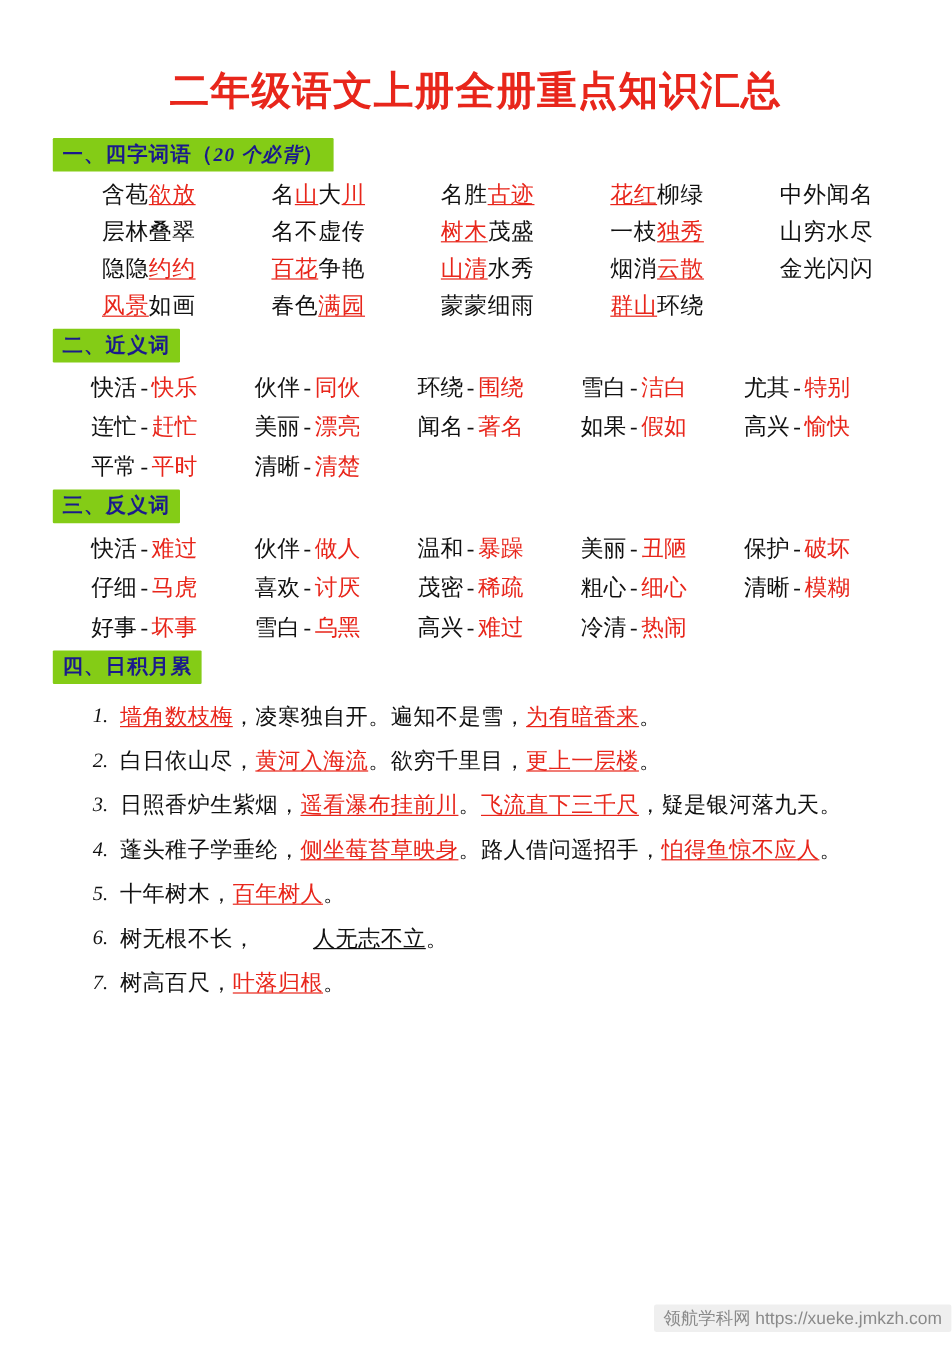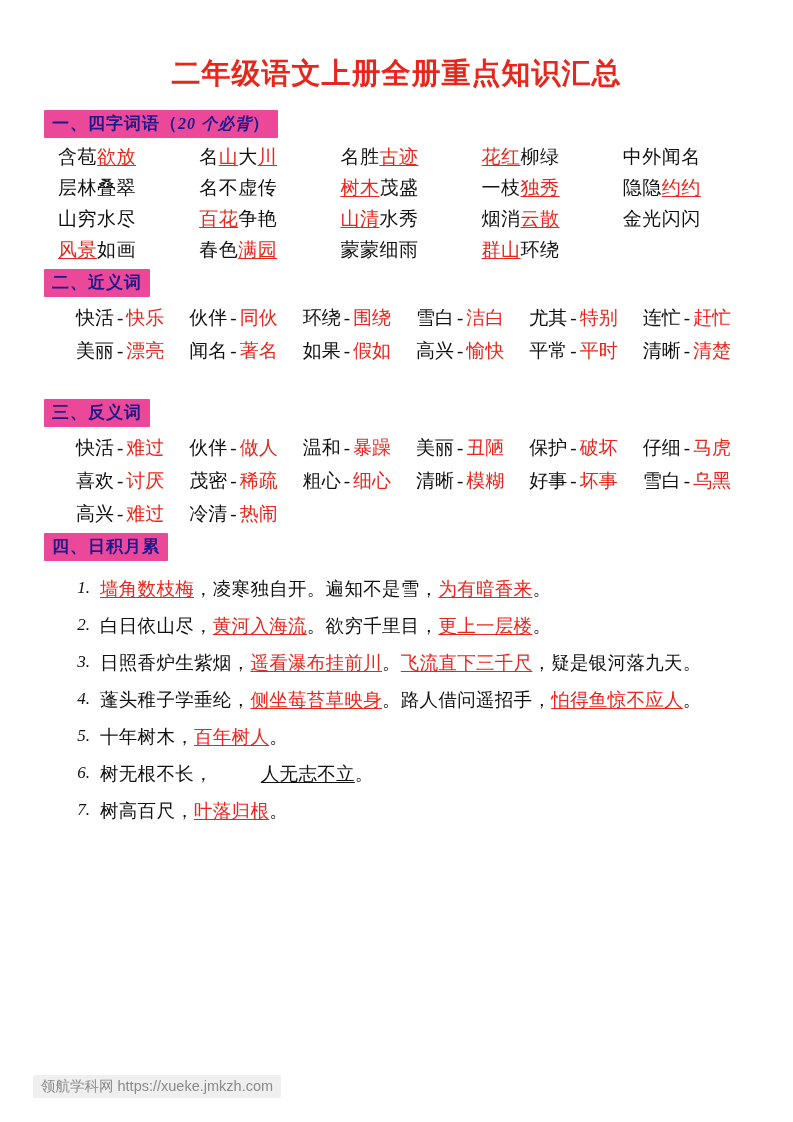--- a/index.html
+++ b/index.html
@@ -18,29 +18,29 @@
   .page {
     width: 793px;
     height: 1122px;
     box-sizing: border-box;
     padding: 46px 40px 10px 40px;
     position: relative;
   }
   .title {
     text-align: center;
     color: #e8261b;
-    font-size: 29px;
+    font-size: 33px;
     font-weight: bold;
     letter-spacing: 1px;
     margin: 8px 0 10px 0;
     font-family: "Liberation Serif", "DejaVu Serif", serif;
   }
   .section-head {
     display: inline-block;
-    background: #ec4899;
+    background: #84cc16;
     color: #1a1a8c;
     font-weight: bold;
     font-size: 17px;
     padding: 2px 8px 3px 8px;
     margin: 6px 0 4px 4px;
     border-radius: 1px;
     letter-spacing: 1px;
   }
   .section-head .count {
     font-style: italic;
@@ -53,25 +53,26 @@
     row-gap: 5px;
     column-gap: 0px;
     margin: 2px 0 0 18px;
     width: 706px;
   }
   .grid4 .cell {
     font-size: 19px;
     letter-spacing: 0.5px;
     white-space: nowrap;
     text-align: left;
+    margin-left: 27px;
   }
   
   .gridpair {
     display: grid;
-    grid-template-columns: repeat(6, 1fr);
+    grid-template-columns: repeat(5, 1fr);
     row-gap: 7px;
     column-gap: 0;
     margin: 4px 0 0 36px;
     width: 680px;
   }
   .gridpair .cell {
     font-size: 19px;
     white-space: nowrap;
   }
   .sep { color: #111; padding: 0 3px; }
@@ -100,26 +101,25 @@
   }
   .poem .txt {
     flex: 1 1 auto;
     letter-spacing: 0.3px;
   }
   
   .footer {
     position: absolute;
     left: 0;
     right: 0;
-    bottom: 24px;
-    text-align: left;
+    bottom: 12px;
+    text-align: right;
     font-size: 14.5px;
     color: #8a8a8a;
     font-family: "Liberation Sans", sans-serif;
-    padding-left: 33px;
   }
   .footer .wm-box {
     display: inline-block;
     padding: 2px 8px;
     background: #efefef;
     color: #8a8a8a;
     border-radius: 2px;
   }
 </style>
 </head>
@@ -136,22 +136,22 @@
   <div class="grid4" id="grid-s1">
       <div class="cell"><span class="">含苞</span><span class="red u">欲放</span></div>
       <div class="cell"><span class="">名</span><span class="red u">山</span><span class="">大</span><span class="red u">川</span></div>
       <div class="cell"><span class="">名胜</span><span class="red u">古迹</span></div>
       <div class="cell"><span class="red u">花红</span><span class="">柳绿</span></div>
       <div class="cell"><span class="">中外闻名</span></div>
       <div class="cell"><span class="">层林叠翠</span></div>
       <div class="cell"><span class="">名不虚传</span></div>
       <div class="cell"><span class="red u">树木</span><span class="">茂盛</span></div>
       <div class="cell"><span class="">一枝</span><span class="red u">独秀</span></div>
+      <div class="cell"><span class="">山穷水尽</span></div>
       <div class="cell"><span class="">隐隐</span><span class="red u">约约</span></div>
-      <div class="cell"><span class="">山穷水尽</span></div>
       <div class="cell"><span class="red u">百花</span><span class="">争艳</span></div>
       <div class="cell"><span class="red u">山清</span><span class="">水秀</span></div>
       <div class="cell"><span class="">烟消</span><span class="red u">云散</span></div>
       <div class="cell"><span class="">金光闪闪</span></div>
       <div class="cell"><span class="red u">风景</span><span class="">如画</span></div>
       <div class="cell"><span class="">春色</span><span class="red u">满园</span></div>
       <div class="cell"><span class="">蒙蒙细雨</span></div>
       <div class="cell"><span class="red u">群山</span><span class="">环绕</span></div>
     </div>
 

